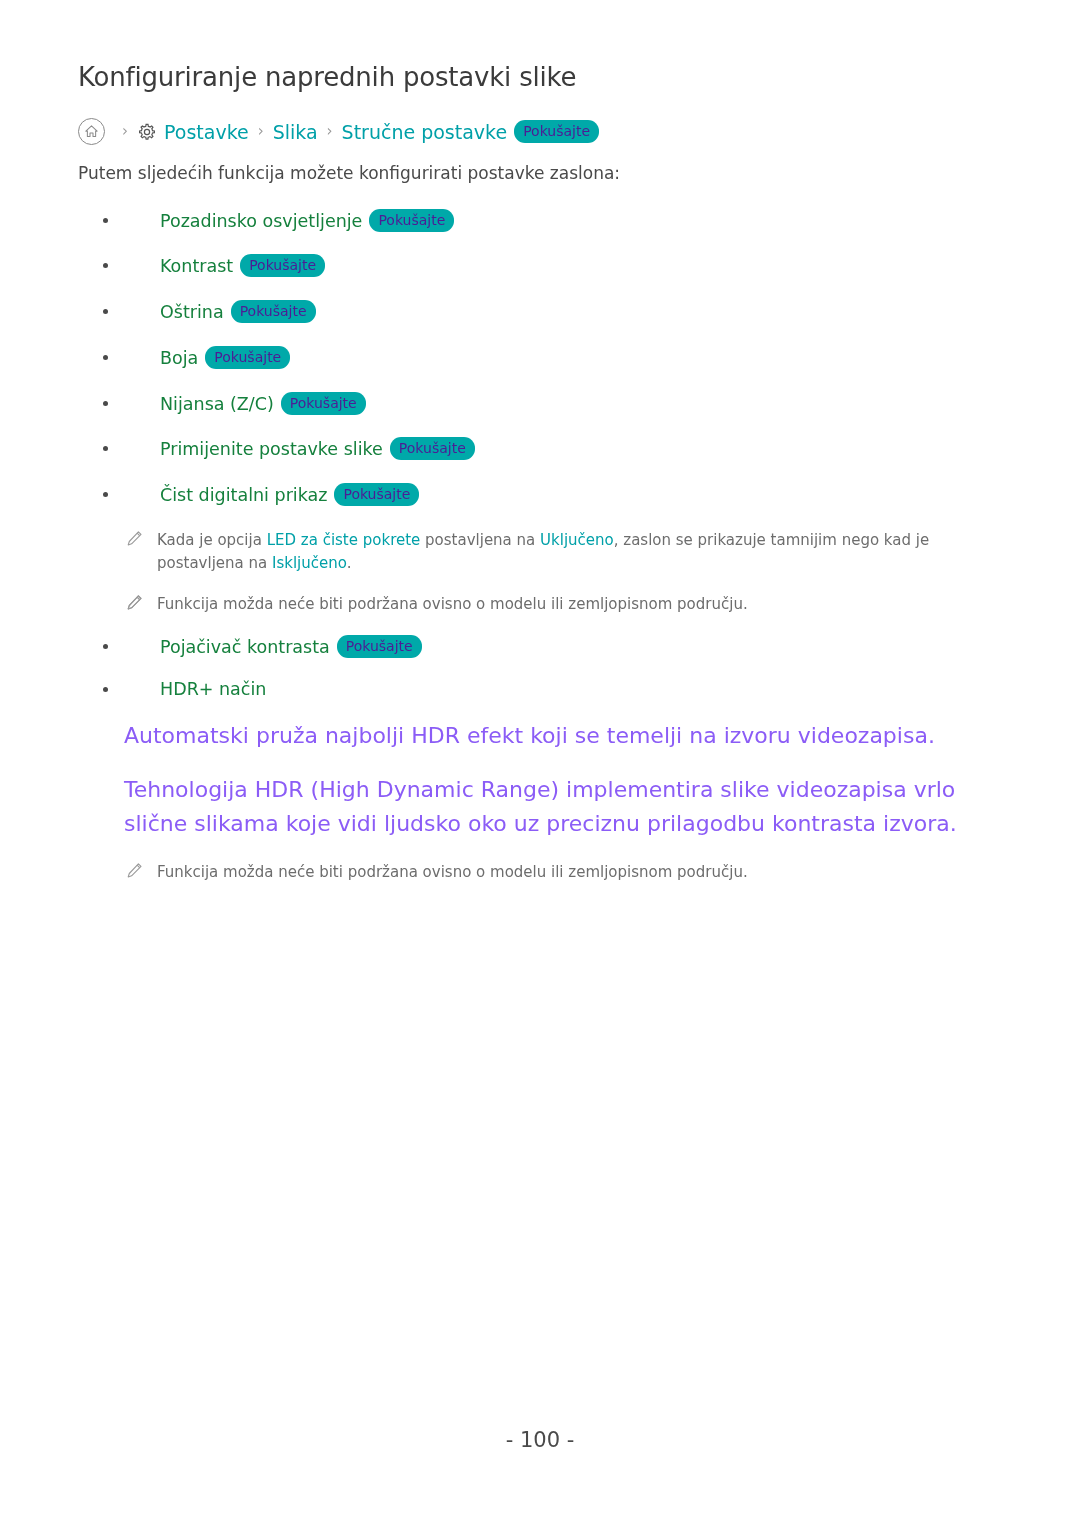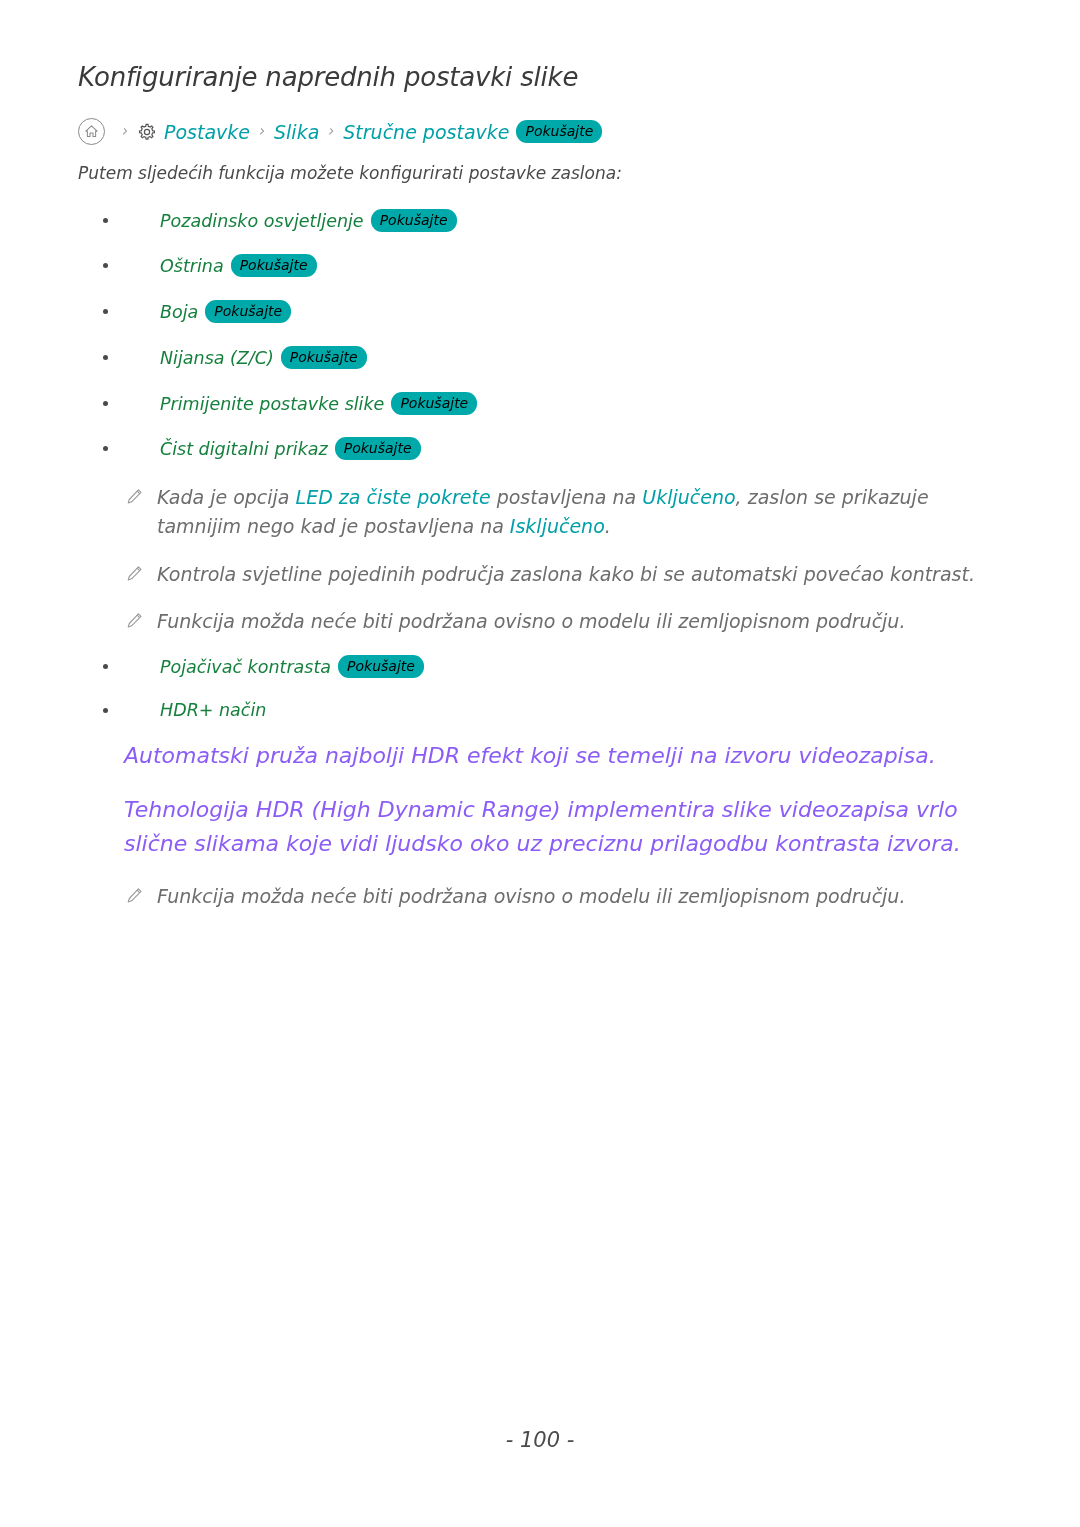--- a/index.html
+++ b/index.html
@@ -14,21 +14,20 @@
     color: #333333;
     position: relative;
   }
   .page {
     position: absolute;
     left: 0; top: 0;
     width: 1080px;
     height: 1527px;
     box-sizing: border-box;
     padding: 0;
-    font-style: italic;
   }
   .content {
     position: absolute;
     left: 78px;
     top: 62px;
     width: 925px;
   }
   h1.title {
     font-size: 26px;
     font-weight: normal;
@@ -67,21 +66,21 @@
     align-items: center;
     margin-right: 7px;
   }
   .bc-link {
     color: #00a0a8;
     white-space: nowrap;
   }
   .tag {
     display: inline-block;
     background: #00a9a9;
-    color: #000000;
+    color: #4c1d95;
     border-radius: 11px;
     font-size: 14px;
     line-height: 1;
     padding: 4px 9px 5px 9px;
     margin-left: 7px;
     vertical-align: 2px;
     white-space: nowrap;
   }
   p.intro {
     font-size: 17px;
@@ -110,21 +109,21 @@
     width: 5px; height: 5px;
     border-radius: 50%;
     background: #4a4a4a;
   }
   li.bullet .label { color: #15803d; margin-left: 36px; }
   li.bullet .tag { vertical-align: 2px; }
 
   .note {
     position: relative;
     padding-left: 79px;
-    font-size: 19px;
+    font-size: 15px;
     color: #6d6d6d;
     line-height: 1.55;
     margin-bottom: 18px;
   }
   .note .pencil {
     position: absolute;
     left: 48px;
     top: 1px;
     width: 17px;
     height: 17px;
@@ -181,20 +180,23 @@
       <span class="tag">Pokušajte</span>
     </div>
 
     <p class="intro">Putem sljedećih funkcija možete konfigurirati postavke zaslona:</p>
 
     <ul class="bullets">
       <li class="bullet">
         <span class="label">Pozadinsko osvjetljenje</span><span class="tag">Pokušajte</span>
       </li>
       <li class="bullet">
+        <span class="label">Kontrast</span><span class="tag">Pokušajte</span>
+      </li>
+      <li class="bullet">
         <span class="label">Oštrina</span><span class="tag">Pokušajte</span>
       </li>
       <li class="bullet">
         <span class="label">Boja</span><span class="tag">Pokušajte</span>
       </li>
       <li class="bullet">
         <span class="label">Nijansa (Z/C)</span><span class="tag">Pokušajte</span>
       </li>
       <li class="bullet">
         <span class="label">Primijenite postavke slike</span><span class="tag">Pokušajte</span>
@@ -215,21 +217,20 @@
     </div>
 
 
     <div class="note">
       <span class="pencil">
         <svg width="17" height="17" viewBox="0 0 17 17" aria-hidden="true">
           <path d="M12.4 1.8 L15 4.4 L5.6 13.8 L2.2 14.9 L3.3 11.5 Z" fill="none" stroke="#9a9a9a" stroke-width="1.1" stroke-linejoin="round"></path>
           <path d="M11.1 3.1 L13.7 5.7" stroke="#9a9a9a" stroke-width="1.1"></path>
         </svg>
       </span>
-      <span>Kontrola svjetline pojedinih područja zaslona kako bi se automatski povećao kontrast.</span>
     </div>
 
     <div class="note">
       <span class="pencil">
         <svg width="17" height="17" viewBox="0 0 17 17" aria-hidden="true">
           <path d="M12.4 1.8 L15 4.4 L5.6 13.8 L2.2 14.9 L3.3 11.5 Z" fill="none" stroke="#9a9a9a" stroke-width="1.1" stroke-linejoin="round"></path>
           <path d="M11.1 3.1 L13.7 5.7" stroke="#9a9a9a" stroke-width="1.1"></path>
         </svg>
       </span>
       <span>Funkcija možda neće biti podržana ovisno o modelu ili zemljopisnom području.</span>

